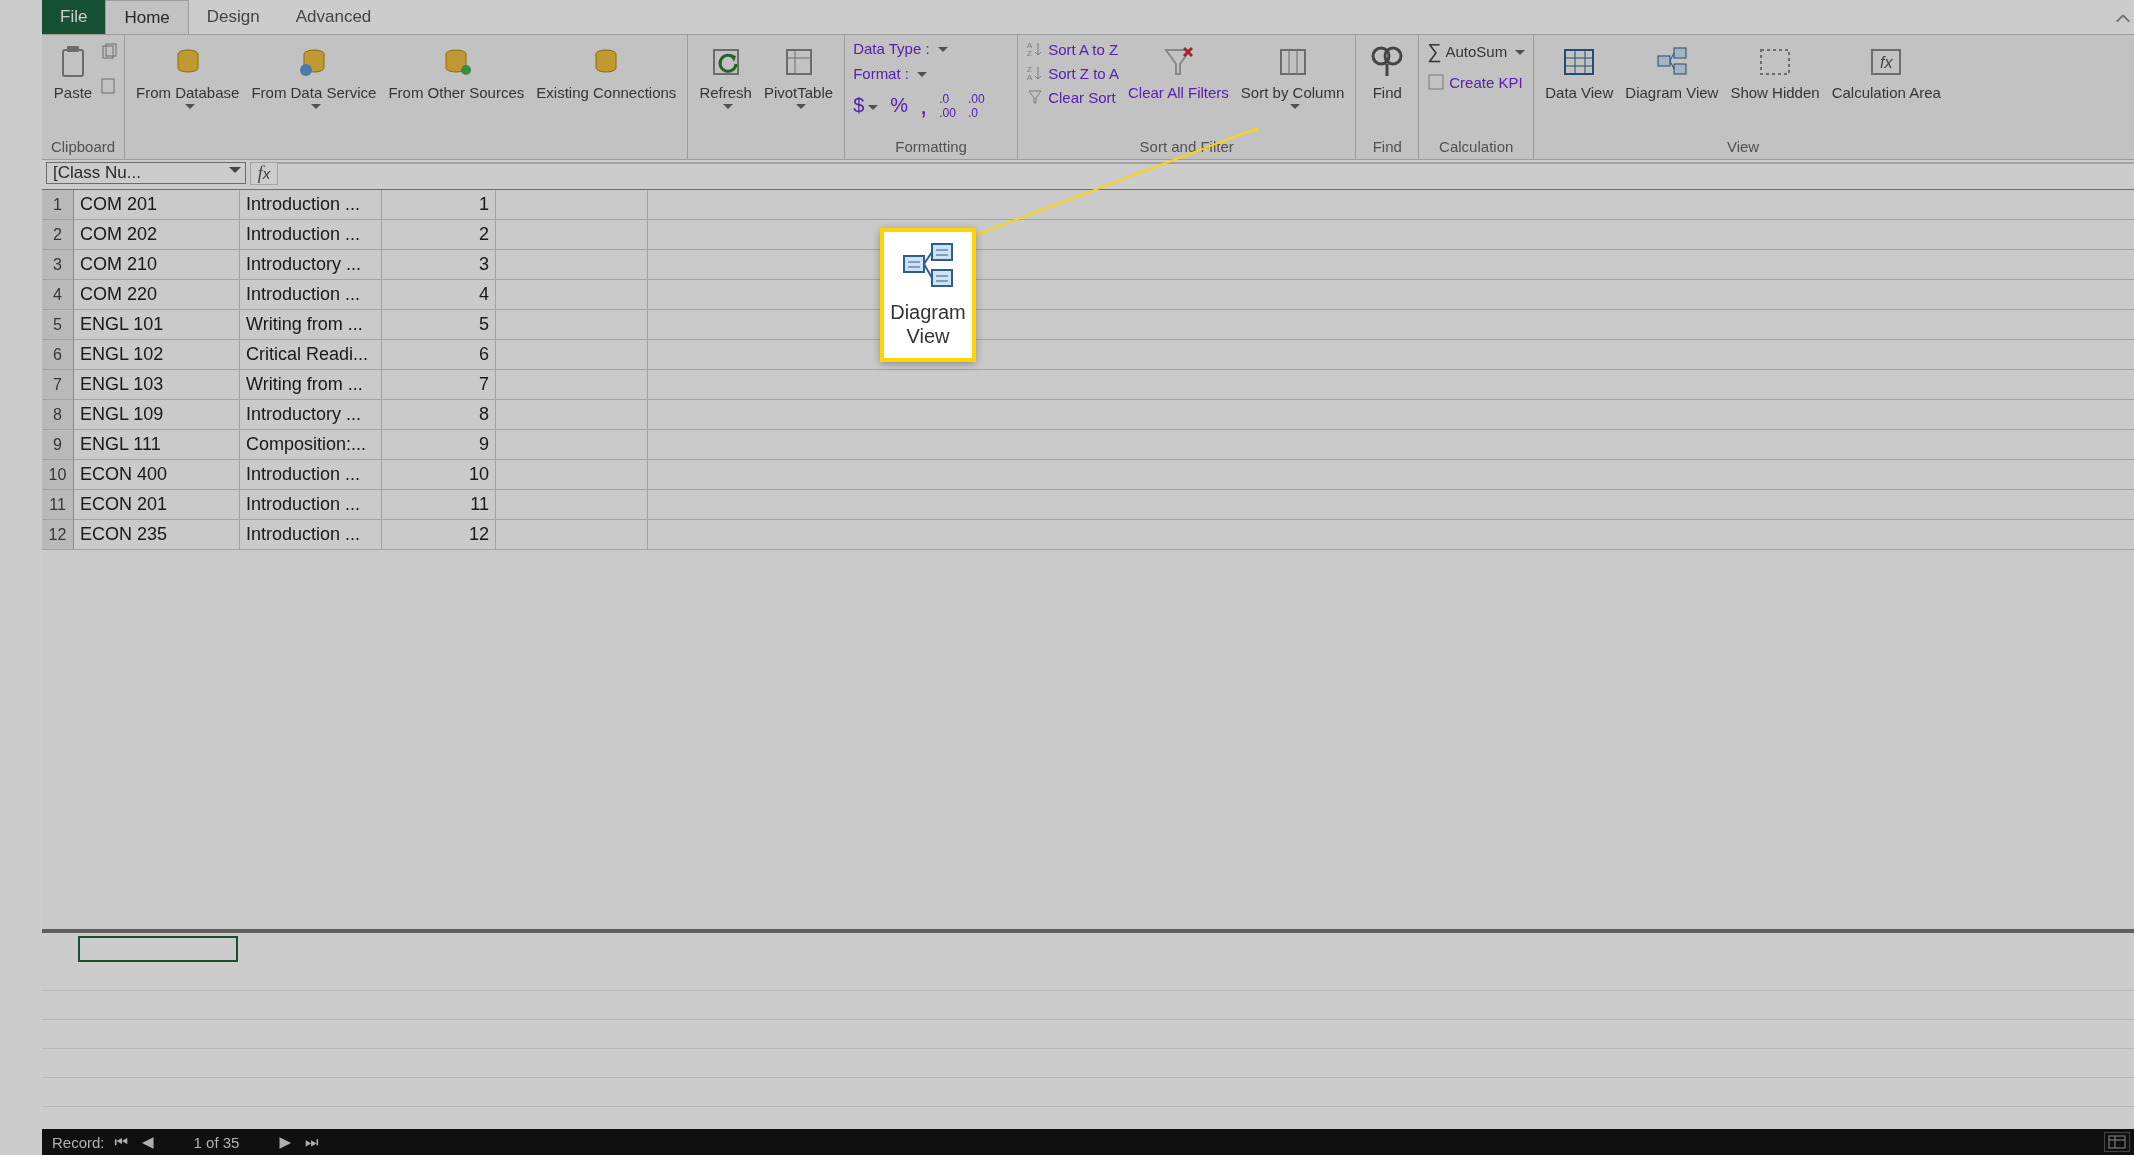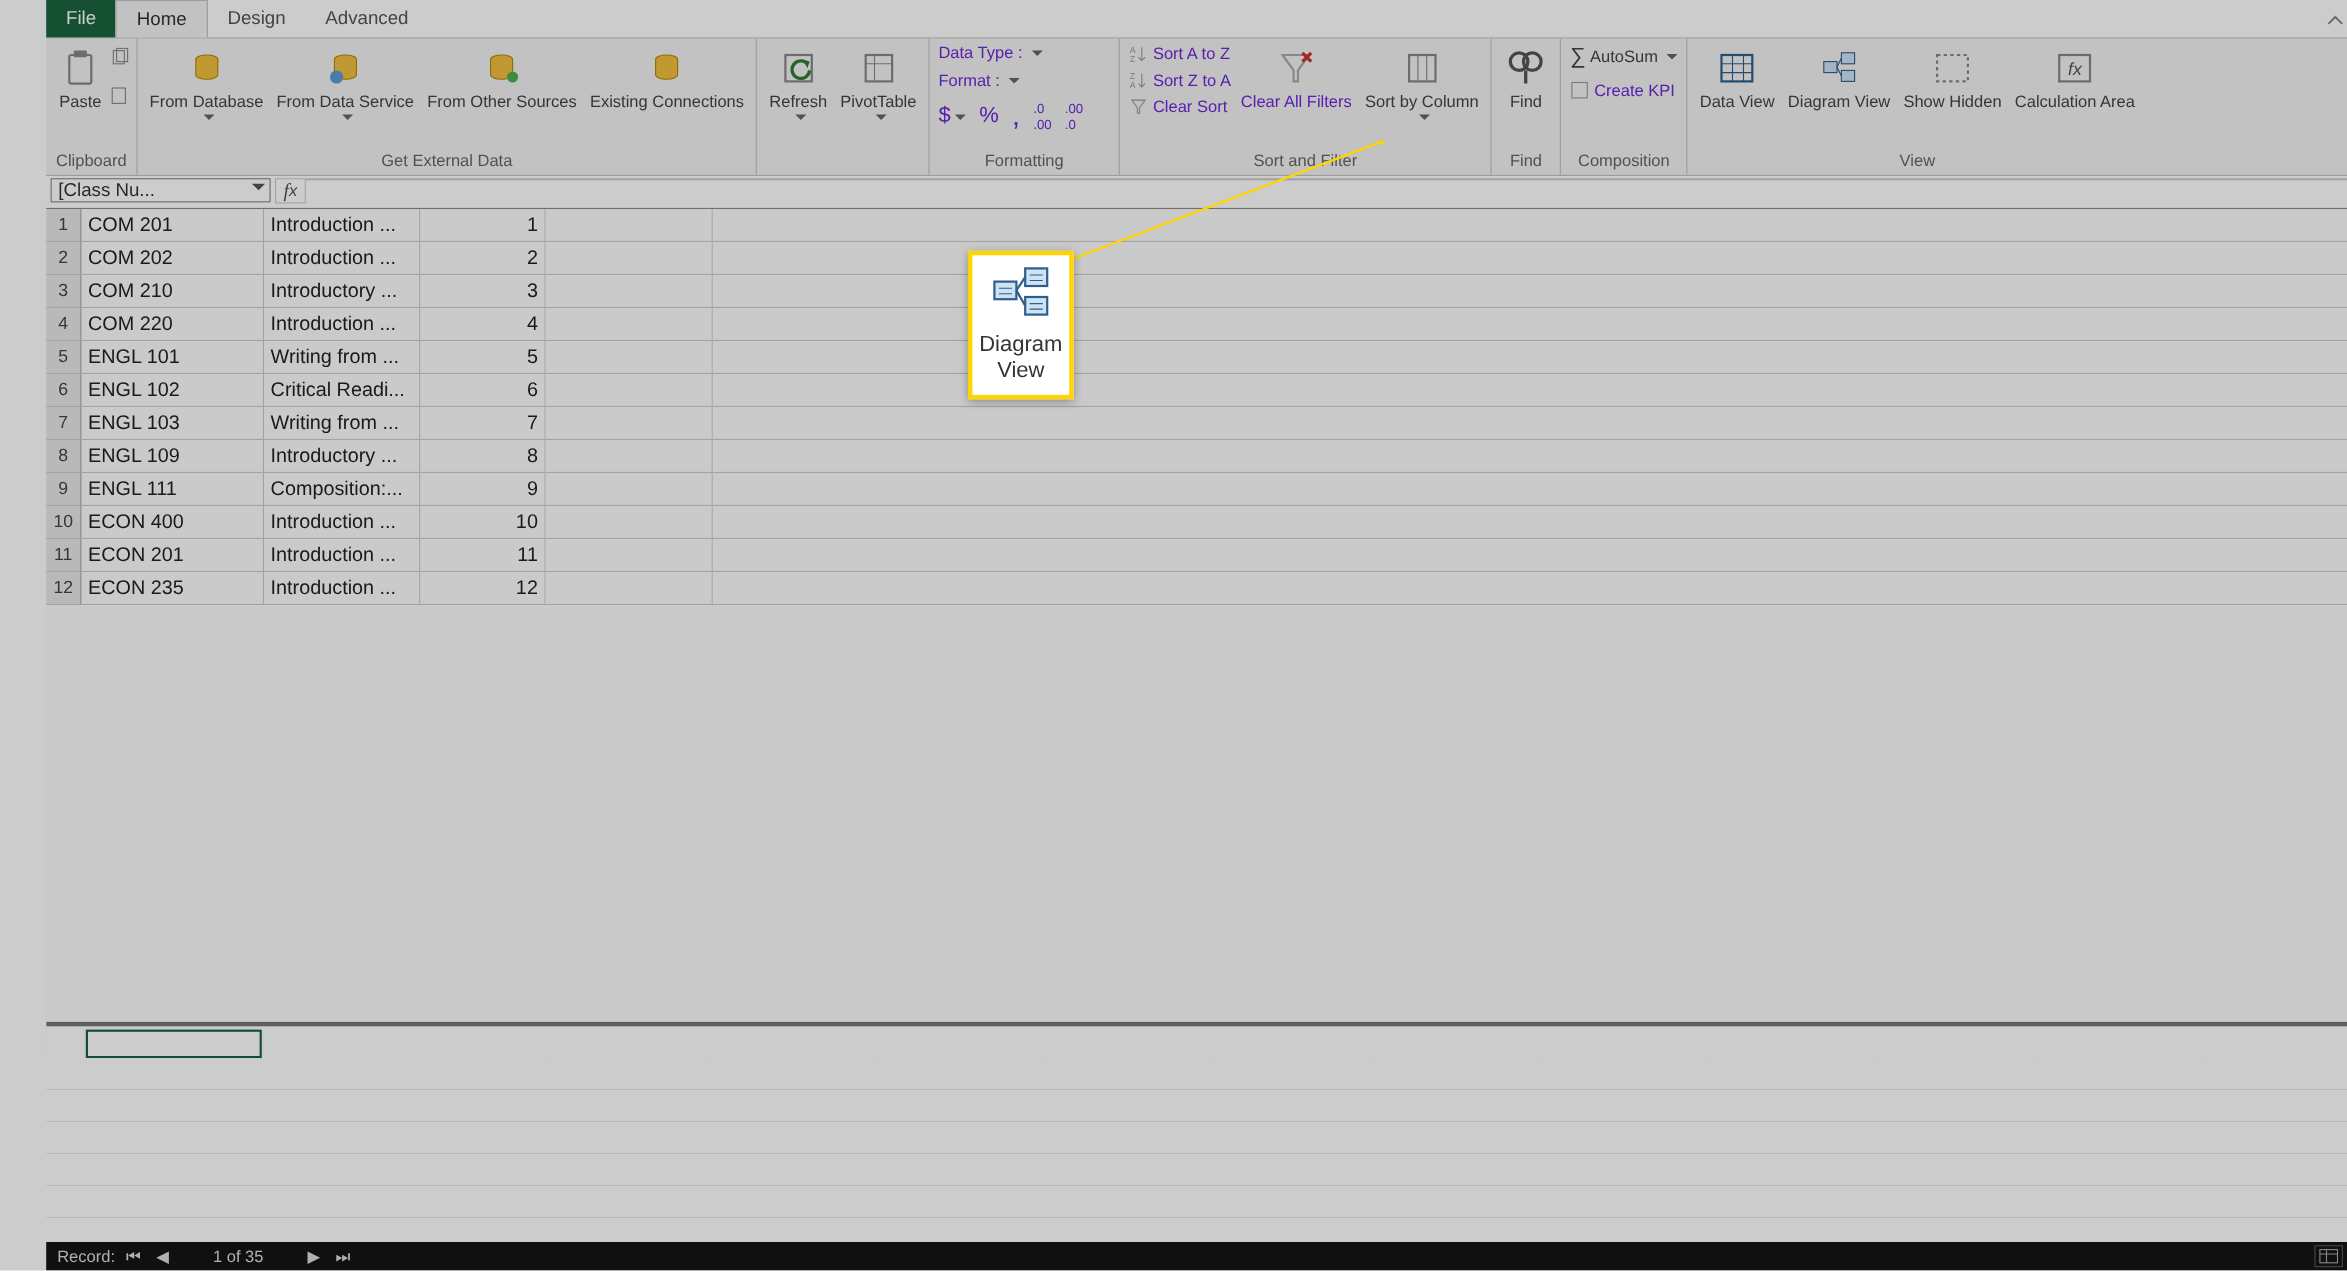--- a/index.html
+++ b/index.html
@@ -175,21 +175,20 @@
           <span class="ico i32">
               <svg viewBox="0 0 40 40">
                 <ellipse cx="20" cy="12" rx="10" ry="4" fill="#f0c040" stroke="#b38600"></ellipse>
                 <path d="M10 12 v14 a10 4 0 0 0 20 0 V12" fill="#f0c040" stroke="#b38600"></path>
               </svg>
             </span>
           <span class="lbl">Existing
 Connections</span>
         </div>
       </div>
-      <div class="group-label">Get External Data</div>
     </div>
 
     <div class="group">
       <div class="group-body">
         <div class="rb-btn drop">
           <span class="ico i32">
               <svg viewBox="0 0 40 40">
                 <rect x="8" y="8" width="24" height="24" fill="none" stroke="#888" stroke-width="2"></rect>
                 <path d="M28 16 a8 8 0 1 0 2 6" fill="none" stroke="#2e7d32" stroke-width="3"></path>
                 <path d="M24 12 l6 2 l-2 6 z" fill="#2e7d32"></path>
@@ -311,21 +310,21 @@
               <span class="drop"></span>
           </div>
           <div class="rb-row disabled">
             <svg class="i16" viewBox="0 0 18 18">
                 <rect x="2" y="2" width="14" height="14" fill="none" stroke="#999"></rect>
               </svg>
             <span>Create KPI</span>
           </div>
         </div>
       </div>
-      <div class="group-label">Composition</div>
+      <div class="group-label">Calculation</div>
     </div>
 
     <div class="group" style="border-right:none">
       <div class="group-body">
         <div class="rb-btn">
           <span class="ico i32">
               <svg viewBox="0 0 40 40">
                 <rect x="6" y="8" width="28" height="24" fill="none" stroke="#2d5e8e" stroke-width="2"></rect>
                 <line x1="6" y1="16" x2="34" y2="16" stroke="#2d5e8e"></line>
                 <line x1="6" y1="24" x2="34" y2="24" stroke="#2d5e8e"></line>

